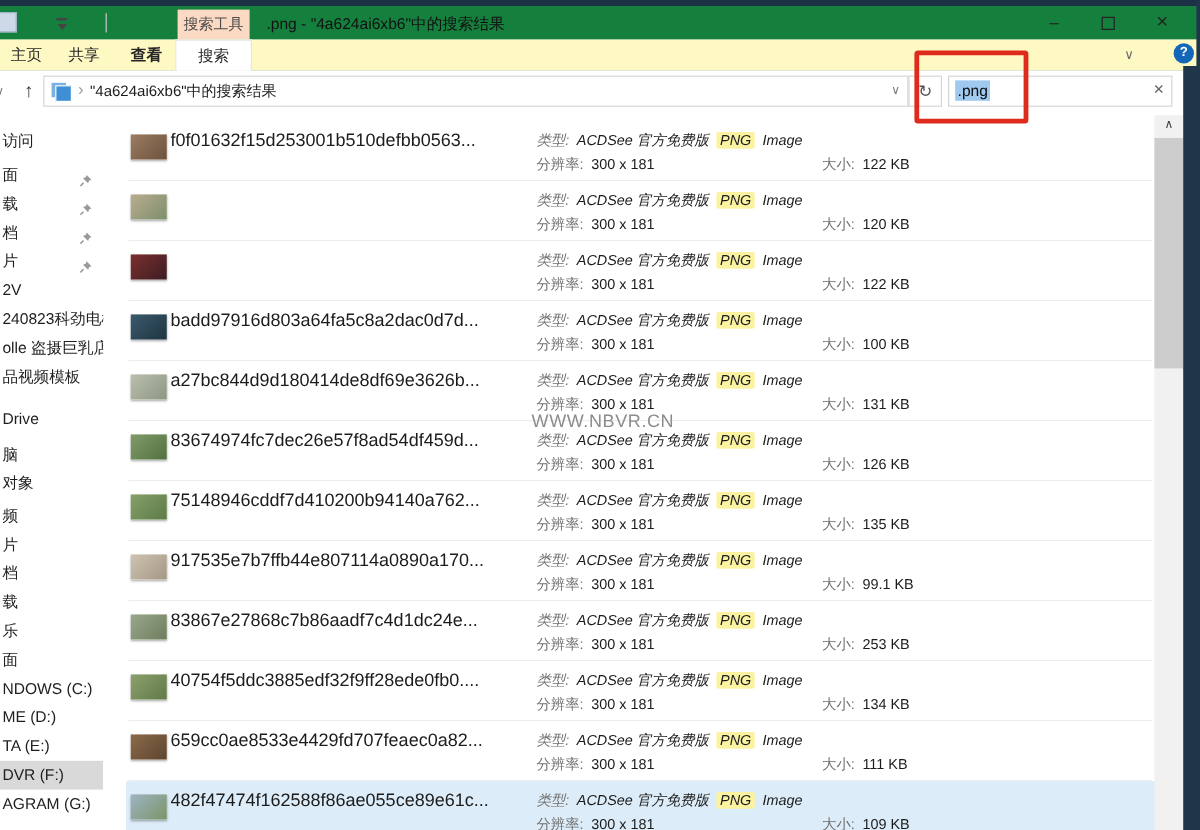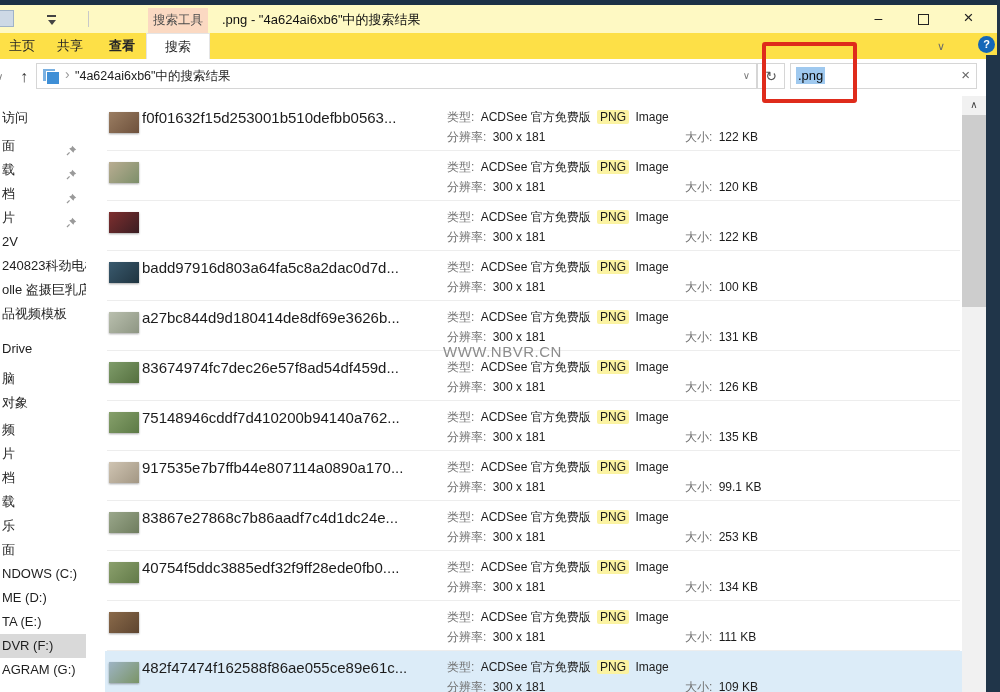--- a/index.html
+++ b/index.html
@@ -4,36 +4,36 @@
 <style>
   html,body{margin:0;padding:0;}
   body{width:1000px;height:692px;overflow:hidden;font-family:"Liberation Sans","DejaVu Sans",sans-serif;background:#fff;}
   #app{position:relative;width:1000px;height:692px;overflow:hidden;background:#fff;}
 
   .top-strip{position:absolute;left:0;top:0;width:1000px;height:5px;background:#1c3146;}
   .right-strip{position:absolute;left:986px;top:55px;width:14px;height:637px;background:#203549;}
   .right-sliver{position:absolute;left:997px;top:0;width:3px;height:55px;background:#203549;}
 
   
-  .titlebar{position:absolute;left:0;top:5px;width:1000px;height:28px;background:#fef9c3;}
+  .titlebar{position:absolute;left:0;top:5px;width:1000px;height:28px;background:#15803d;}
   .qat-icon{position:absolute;left:0;top:5px;width:13px;height:15px;background:#cdd9e6;border:1px solid #9fb3c8;border-left:none;}
   .qat-chevron{position:absolute;left:45px;top:9px;width:14px;height:12px;cursor:pointer;}
   .qat-chevron .bar{position:absolute;left:2px;top:1px;width:9px;height:2px;background:#444;}
   .qat-chevron .tri{position:absolute;left:3px;top:6px;width:0;height:0;border-left:4px solid transparent;border-right:4px solid transparent;border-top:5px solid #444;}
   .qat-sep{position:absolute;left:88px;top:6px;width:1px;height:16px;background:#c9c9c9;}
   .ctx-tab{position:absolute;left:148px;top:3px;width:60px;height:25px;background:#fbd9c2;color:#4c4c4c;font-size:12.5px;text-align:center;line-height:25px;cursor:pointer;}
   .win-title{position:absolute;left:222px;top:6px;font-size:13px;color:#111;white-space:nowrap;}
   .win-btn{position:absolute;top:0;width:45px;height:28px;text-align:center;line-height:26px;font-size:14px;color:#222;cursor:pointer;}
   .win-btn.min{left:856px;}
   .win-btn.max{left:901px;}
   .win-btn.close{left:946px;font-size:17px;}
   .max-ic{display:inline-block;width:9px;height:9px;border:1.2px solid #222;vertical-align:middle;}
 
   
-  .ribbon{position:absolute;left:0;top:33px;width:1000px;height:26px;background:#fde047;border-bottom:3px solid #3b82f6;}
+  .ribbon{position:absolute;left:0;top:33px;width:1000px;height:26px;background:#fef9c3;border-bottom:3px solid #3b82f6;}
   .rtab{position:absolute;top:0;height:25px;line-height:25px;text-align:center;font-size:13px;color:#262626;cursor:pointer;}
   .rtab.t0{left:2px;width:40px;}
   .rtab.t1{left:46px;width:48px;}
   .rtab.t2{left:98px;width:48px;font-weight:bold;}
   .rtab.active{left:146px;width:64px;height:26px;background:#fff;border:1px solid #e5e5e5;border-bottom:none;box-sizing:border-box;z-index:2;}
   .ribbon-expand{position:absolute;left:930px;top:2px;width:22px;height:22px;color:#6b6b6b;font-size:11px;text-align:center;line-height:22px;cursor:pointer;}
   .help-btn{position:absolute;left:978px;top:3px;width:17px;height:17px;border-radius:50%;background:#1467b8;color:#fff;font-size:11px;font-weight:bold;text-align:center;line-height:17px;cursor:pointer;}
 
   
   .addr-row{position:absolute;left:0;top:59px;width:1000px;height:37px;background:#fff;}
@@ -60,21 +60,21 @@
   .s-item .pin{position:absolute;right:9px;top:6px;}
 
   .filelist{position:absolute;left:88px;top:96px;width:876px;bottom:0;background:#fff;overflow:hidden;}
   .file-row{position:relative;height:50px;cursor:default;}
   .file-row:first-child{margin-top:5px;}
   .file-row::after{content:"";position:absolute;left:19px;right:4px;bottom:0;height:1px;background:#ededed;}
   .file-row.selected{background:linear-gradient(to right,#ffffff 17px,#dcecf8 17px);}
   .file-row.selected::after{background:transparent;}
   .thumb{position:absolute;left:21px;top:11px;width:30px;height:21px;box-shadow:0 1px 2px rgba(0,0,0,.35);}
   .fname{position:absolute;left:54px;top:8px;font-size:15px;color:#1c1c1c;white-space:nowrap;max-width:300px;overflow:hidden;}
-  .meta1{position:absolute;left:359px;top:8px;font-size:12px;white-space:nowrap;}
+  .meta1{position:absolute;left:359px;top:8px;font-size:12px;white-space:nowrap;font-style:italic;}
   .meta2{position:absolute;left:359px;top:28px;font-size:12px;white-space:nowrap;}
   .sizecol{position:absolute;left:597px;top:28px;font-size:12px;white-space:nowrap;}
   .mlabel{color:#6f6f6f;}
   .mval{color:#1c1c1c;margin-left:3px;}
   .hl{background:#fbf3a2;padding:0 3px;border-radius:2px;color:#1c1c1c;margin-left:3px;}
 
   .watermark{position:absolute;left:443px;top:343px;font-size:15px;color:#8c8c8c;letter-spacing:.5px;z-index:10;}
 
   .scrollbar{position:absolute;left:962px;top:96px;width:24px;bottom:0;background:#f1f1f1;}
   .sb-up{height:17px;text-align:center;line-height:17px;font-size:10px;color:#3f3f3f;cursor:pointer;}
@@ -411,20 +411,21 @@
       <span class="mlabel">分辨率:</span>
       <span class="mval">300 x 181</span>
     </div>
     <div class="sizecol">
       <span class="mlabel">大小:</span>
       <span class="mval">134 KB</span>
     </div>
   </div>
       <div class="file-row">
     <div class="thumb" style="background: linear-gradient(135deg, rgb(138, 106, 74), rgb(94, 69, 48));"></div>
+    <div class="fname">659cc0ae8533e4429fd707feaec0a82...</div>
     <div class="meta1">
       <span class="mlabel">类型:</span>
       <span class="mval">ACDSee 官方免费版</span>
       <span class="hl">PNG</span>
       <span class="mval">Image</span>
     </div>
     <div class="meta2">
       <span class="mlabel">分辨率:</span>
       <span class="mval">300 x 181</span>
     </div>

